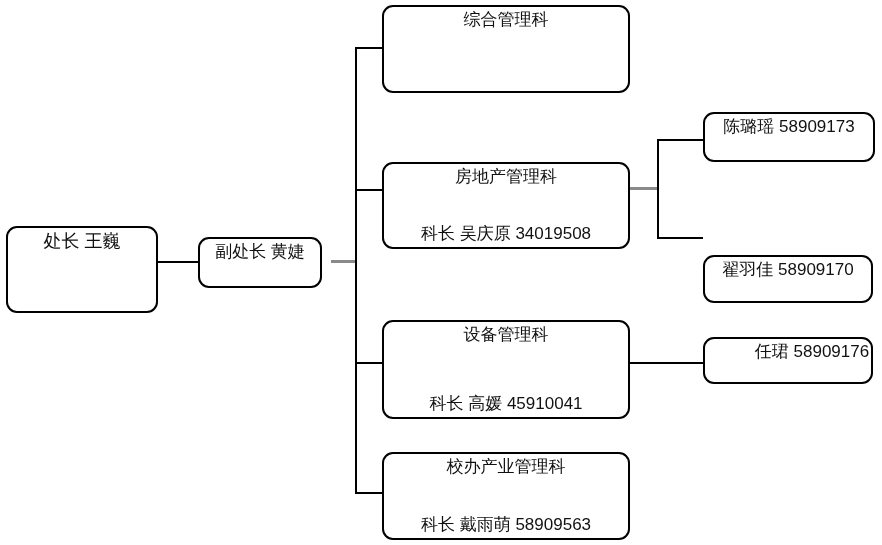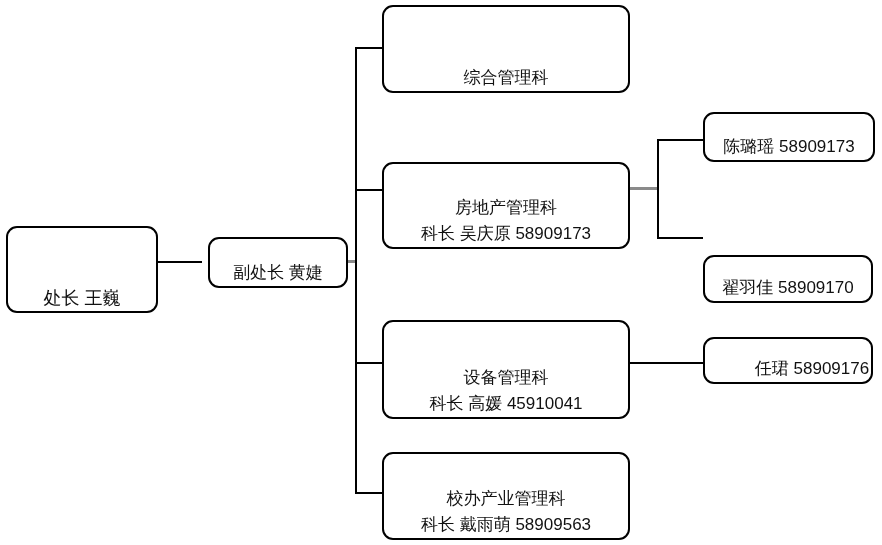--- a/index.html
+++ b/index.html
@@ -18,41 +18,41 @@
   }
   .node {
     position: absolute;
     box-sizing: border-box;
     border: 2px solid #000000;
     border-radius: 11px;
     background: #ffffff;
     display: flex;
     flex-direction: column;
     align-items: center;
-    justify-content: flex-end;
+    justify-content: space-between;
     text-align: center;
     font-size: 17px;
     line-height: 26px;
     white-space: nowrap;
   }
   .node.big { font-size: 18px; }
   .hline, .vline {
     position: absolute;
     background: #000000;
   }
   .hline { height: 2px; }
   .vline { width: 2px; }
   .hline.gray {
     background: #8a8a8a;
     height: 3px;
   }
 
   
   #node-director        { left: 6px;   top: 226px; width: 152px; height: 87px; }
-  #node-deputy          { left: 208px; top: 237px; width: 140px; height: 51px; }
+  #node-deputy          { left: 198px; top: 237px; width: 124px; height: 51px; }
   #node-dept-general    { left: 382px; top: 5px;   width: 248px; height: 88px; }
   #node-dept-realestate { left: 382px; top: 146px; width: 248px; height: 87px; margin-top: 16px; }
   #node-dept-equipment  { left: 382px; top: 320px; width: 248px; height: 99px; }
   #node-dept-industry   { left: 382px; top: 452px; width: 248px; height: 88px; }
   #node-staff-chen      { left: 703px; top: 112px; width: 172px; height: 50px; }
   #node-staff-zhai      { left: 703px; top: 223px; width: 170px; height: 48px; margin-top: 32px; }
   #node-staff-ren       { left: 703px; top: 337px; width: 170px; height: 47px; padding-left: 48px; }
 
   
   #line-director-deputy { left: 158px; top: 261px; width: 44px; }
@@ -92,21 +92,21 @@
 
   <div class="node" id="node-deputy">
     <span>副处长 黄婕</span>
   </div>
 
   <div class="node" id="node-dept-general">
     <span>综合管理科</span>
   </div>
   <div class="node" id="node-dept-realestate">
     <span>房地产管理科</span>
-    <span>科长 吴庆原 58909173</span>
+    <span>科长 吴庆原 34019508</span>
   </div>
   <div class="node" id="node-dept-equipment">
     <span>设备管理科</span>
     <span>科长 高媛 45910041</span>
   </div>
   <div class="node" id="node-dept-industry">
     <span>校办产业管理科</span>
     <span>科长 戴雨萌 58909563</span>
   </div>
 

